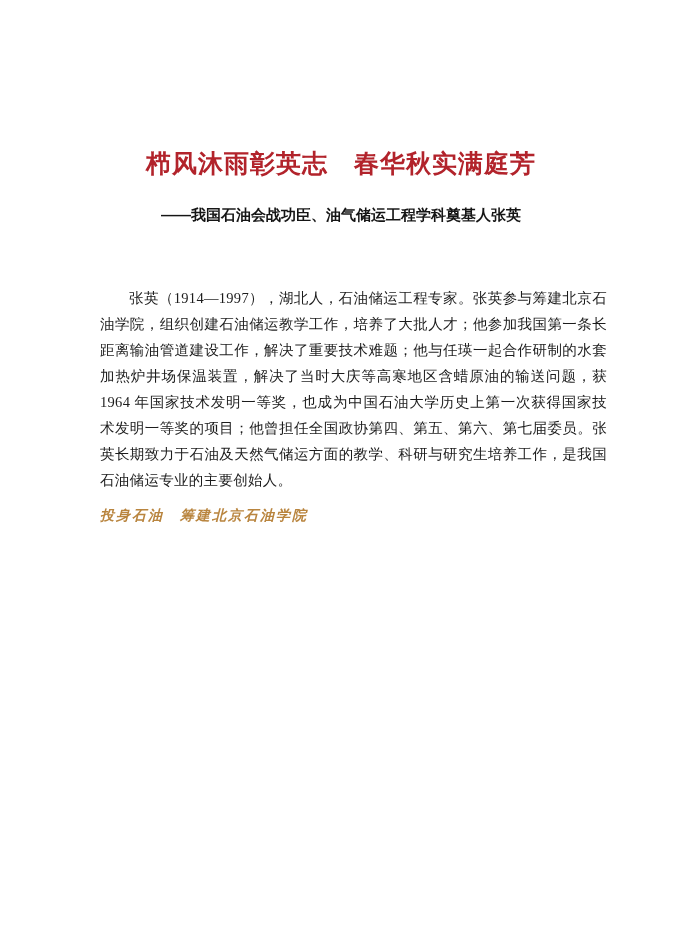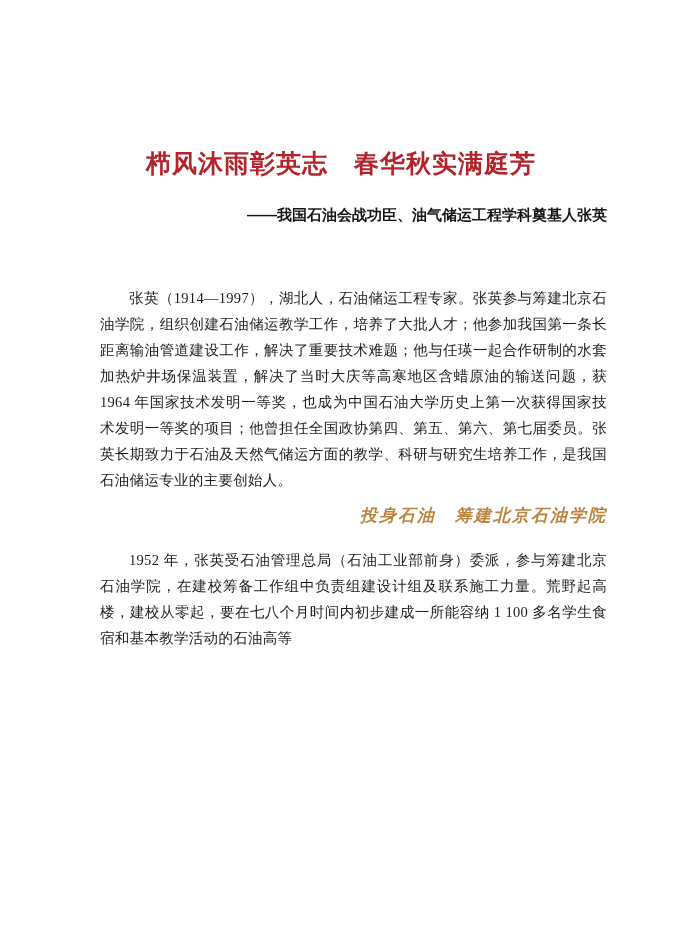--- a/index.html
+++ b/index.html
@@ -25,60 +25,59 @@
     font-family: "Liberation Serif", "DejaVu Serif", serif;
     font-size: 25px;
     font-weight: 700;
     letter-spacing: 1px;
     line-height: 1.3;
     color: var(--title-color, #b2232b);
     white-space: nowrap;
   }
   .subtitle {
     margin: 0 0 60px 0;
-    text-align: right;
+    text-align: center;
     font-family: "Liberation Sans", "DejaVu Sans", sans-serif;
     font-size: 15px;
     font-weight: 700;
     line-height: 20px;
     color: #151515;
   }
   .body-text {
     font-size: 14.5px;
     line-height: 26px;
     text-align: justify;
     margin-left: 25px;
   }
   .para {
     margin: 0;
     text-indent: 2em;
     letter-spacing: 0.3px;
   }
   .section-heading {
     margin: 10px 0 18px 0;
-    text-align: right;
+    text-align: left;
     font-family: "Liberation Serif", "DejaVu Serif", serif;
     font-style: italic;
-    font-size: 17px;
+    font-size: 14px;
     font-weight: 600;
     letter-spacing: 2px;
     color: var(--heading-color, #b9853f);
     white-space: nowrap;
   }
 </style>
 </head>
 <body>
 
 <div class="page">
   <h1 class="title">栉风沐雨彰英志　春华秋实满庭芳</h1>
 
   <p class="subtitle">——我国石油会战功臣、油气储运工程学科奠基人张英</p>
 
   <div class="body-text">
     <p class="para">张英（1914—1997），湖北人，石油储运工程专家。张英参与筹建北京石油学院，组织创建石油储运教学工作，培养了大批人才；他参加我国第一条长距离输油管道建设工作，解决了重要技术难题；他与任瑛一起合作研制的水套加热炉井场保温装置，解决了当时大庆等高寒地区含蜡原油的输送问题，获 1964 年国家技术发明一等奖，也成为中国石油大学历史上第一次获得国家技术发明一等奖的项目；他曾担任全国政协第四、第五、第六、第七届委员。张英长期致力于石油及天然气储运方面的教学、科研与研究生培养工作，是我国石油储运专业的主要创始人。</p>
 
     <h2 class="section-heading">投身石油　筹建北京石油学院</h2>
 
     <div id="section-paragraphs">
-        <p class="para">1952 年，张英受石油管理总局（石油工业部前身）委派，参与筹建北京石油学院，在建校筹备工作组中负责组建设计组及联系施工力量。荒野起高楼，建校从零起，要在七八个月时间内初步建成一所能容纳 1 100 多名学生食宿和基本教学活动的石油高等</p>
       </div>
   </div>
 </div>
 
 </body></html>

